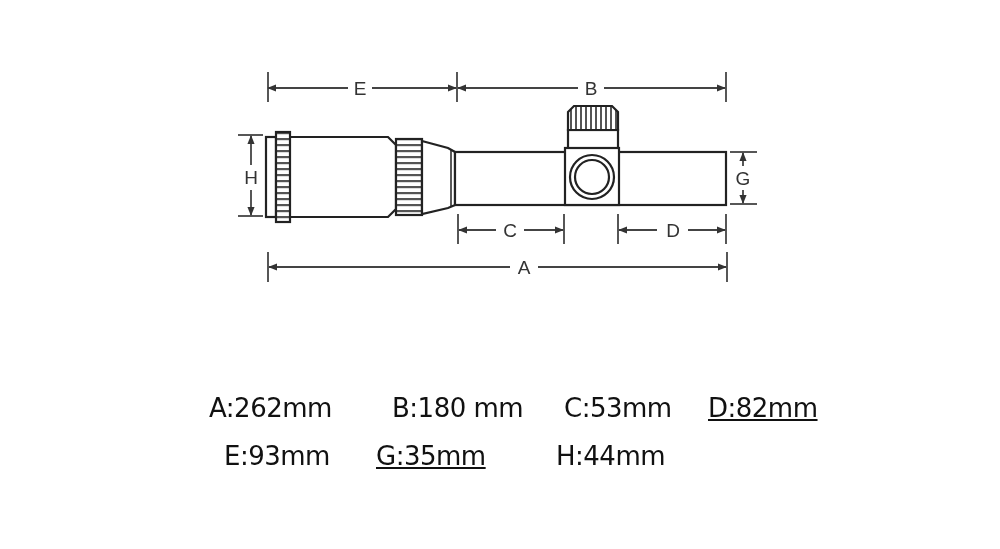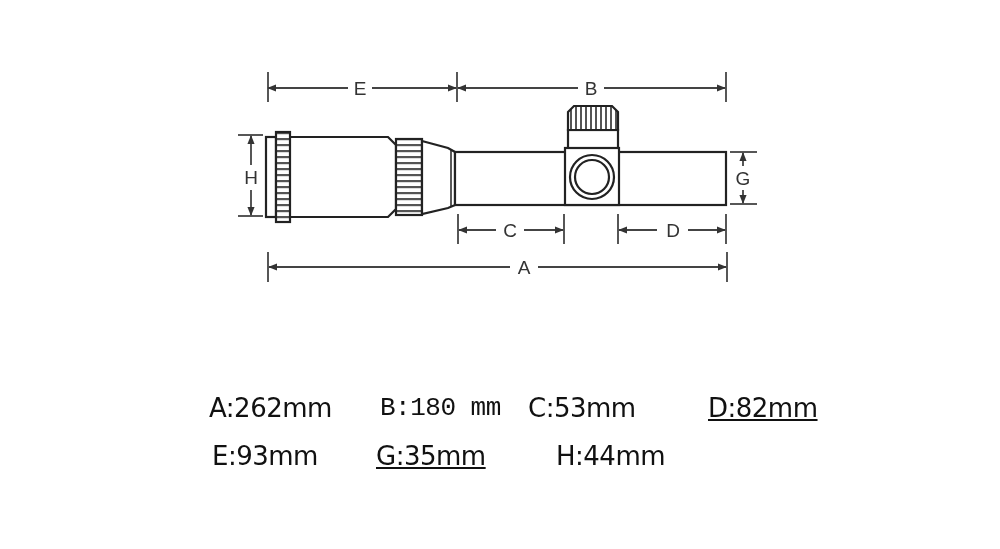--- a/index.html
+++ b/index.html
@@ -92,19 +92,19 @@
     <text class="dimlabel" x="251" y="184" text-anchor="middle">H</text>
     <text class="dimlabel" x="743" y="185" text-anchor="middle">G</text>
     <text class="dimlabel" x="510" y="237" text-anchor="middle">C</text>
     <text class="dimlabel" x="673" y="237" text-anchor="middle">D</text>
     <text class="dimlabel" x="524" y="274" text-anchor="middle">A</text>
   </g>
 </svg>
 
 <div>
   <div class="spec" style="left:209px; top:393px;">A:262mm</div>
-  <div class="spec" style="left:380px; top:393px;font-family:Liberation Mono, monospace;">B:180 mm</div>
-  <div class="spec" style="left:528px; top:393px;">C:53mm</div>
+  <div class="spec" style="left:392px; top:393px;">B:180 mm</div>
+  <div class="spec" style="left:564px; top:393px;">C:53mm</div>
   <div class="spec" style="left:708px; top:393px;text-decoration:underline;">D:82mm</div>
-  <div class="spec" style="left:212px; top:441px;">E:93mm</div>
+  <div class="spec" style="left:224px; top:441px;">E:93mm</div>
   <div class="spec" style="left:376px; top:441px;text-decoration:underline;">G:35mm</div>
   <div class="spec" style="left:556px; top:441px;">H:44mm</div>
 </div>
 
 </body></html>

